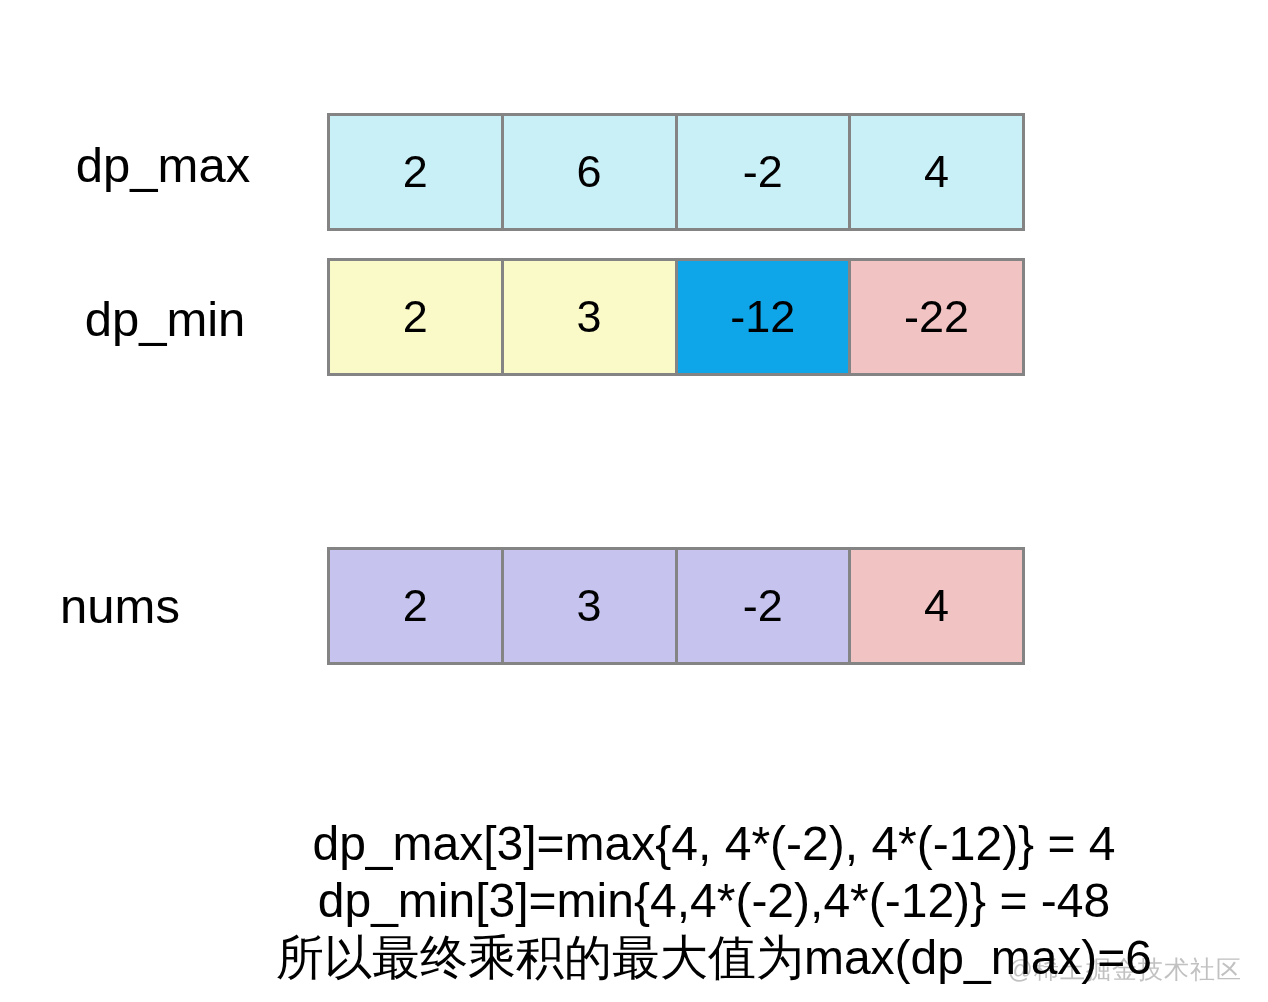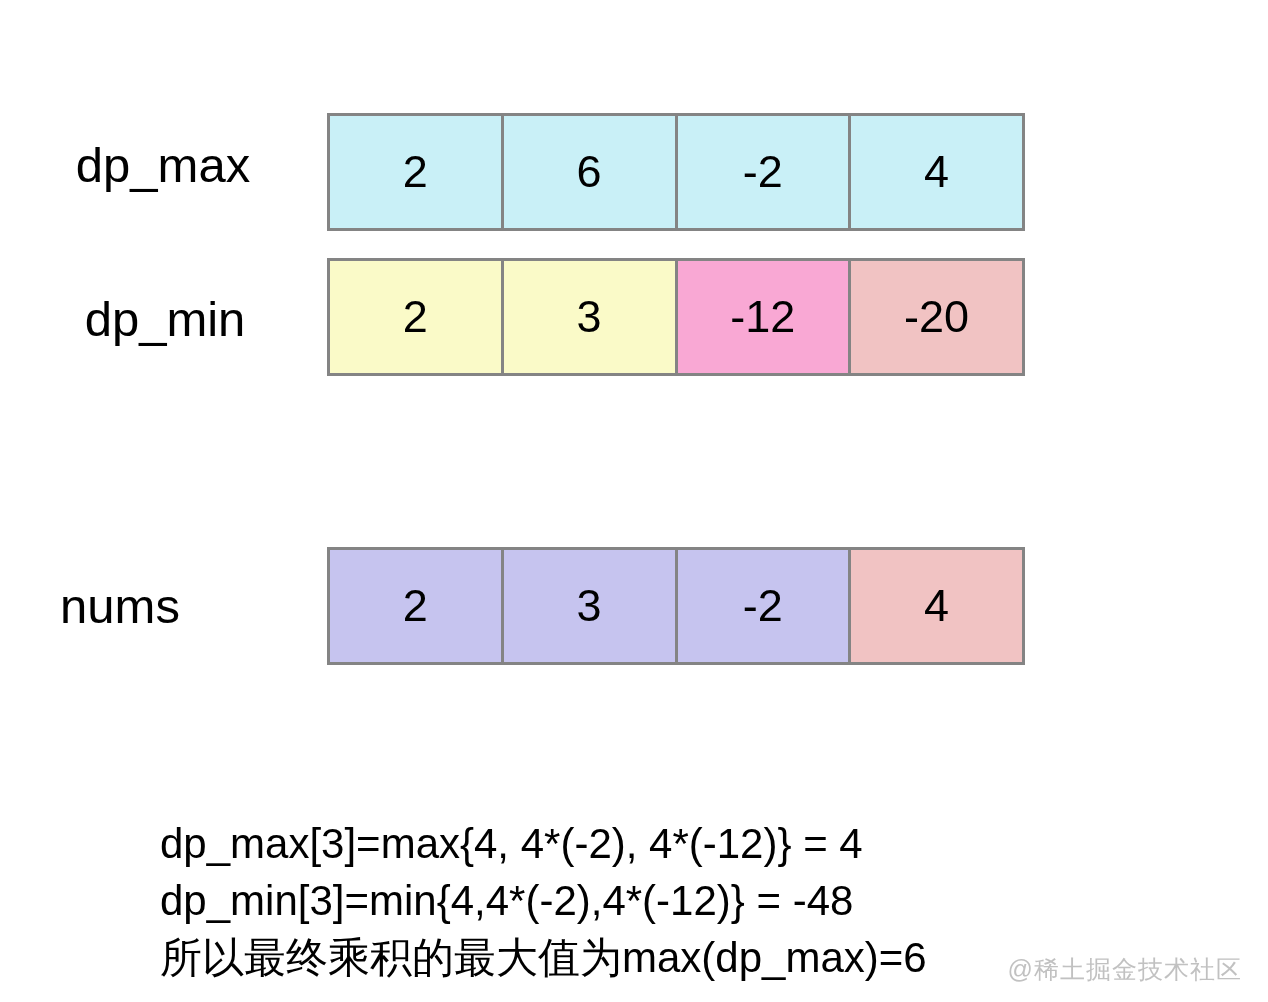--- a/index.html
+++ b/index.html
@@ -50,21 +50,22 @@
   .label-dp-max { top: 106px; left: 43px; }
   .label-dp-min { top: 260px; left: 45px; }
   .label-nums   { top: 547px; left: 0; }
 
   
   .caption {
     position: absolute;
     top: 815px;
     left: 160px;
     right: 0;
-    font-size: 42px;
+    text-align: center;
+    font-size: 48px;
     line-height: 57px;
     z-index: 2;
   }
 
   
   .watermark {
     position: absolute;
     top: 953px;
     right: 26px;
     font-size: 25px;
@@ -83,22 +84,22 @@
   <div class="cell" style="background-color: rgb(201, 240, 247);">6</div>
   <div class="cell" style="background-color: rgb(201, 240, 247);">-2</div>
   <div class="cell" style="background-color: rgb(201, 240, 247);">4</div>
 </div>
 
 <div class="row-label label-dp-min">dp_min</div>
 
 <div class="array-row row-dp-min">
   <div class="cell" style="background-color: rgb(250, 250, 200);">2</div>
   <div class="cell" style="background-color: rgb(250, 250, 200);">3</div>
-  <div class="cell" style="background-color: #f9a8d4;">-12</div>
-  <div class="cell" style="background-color: rgb(241, 195, 195);">-20</div>
+  <div class="cell" style="background-color: #0ea5e9;">-12</div>
+  <div class="cell" style="background-color: rgb(241, 195, 195);">-22</div>
 </div>
 
 <div class="row-label label-nums">nums</div>
 
 <div class="array-row row-nums">
   <div class="cell" style="background-color: rgb(198, 196, 239);">2</div>
   <div class="cell" style="background-color: rgb(198, 196, 239);">3</div>
   <div class="cell" style="background-color: rgb(198, 196, 239);">-2</div>
   <div class="cell" style="background-color: rgb(241, 195, 195);">4</div>
 </div>

